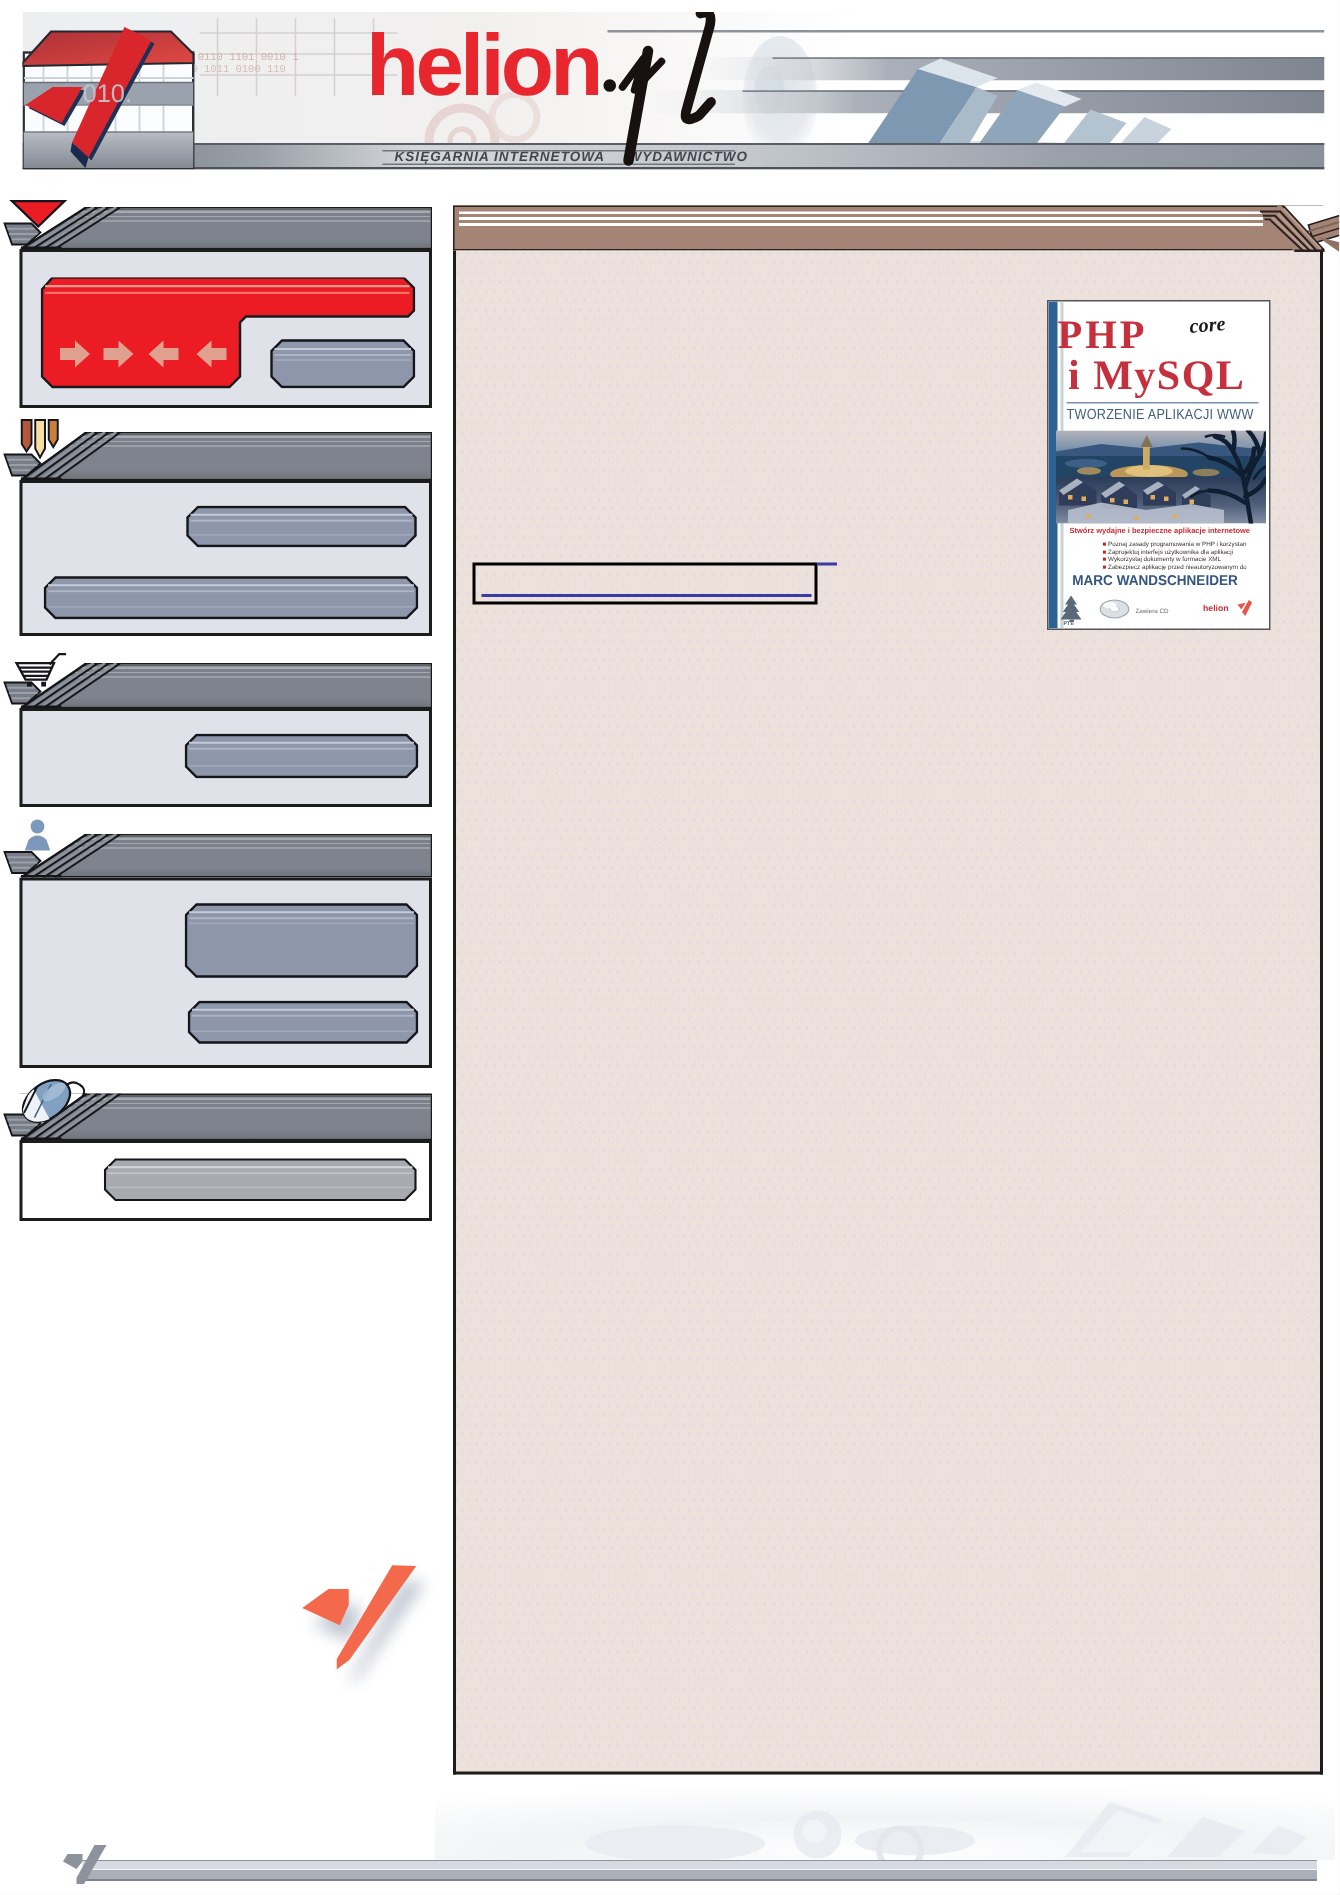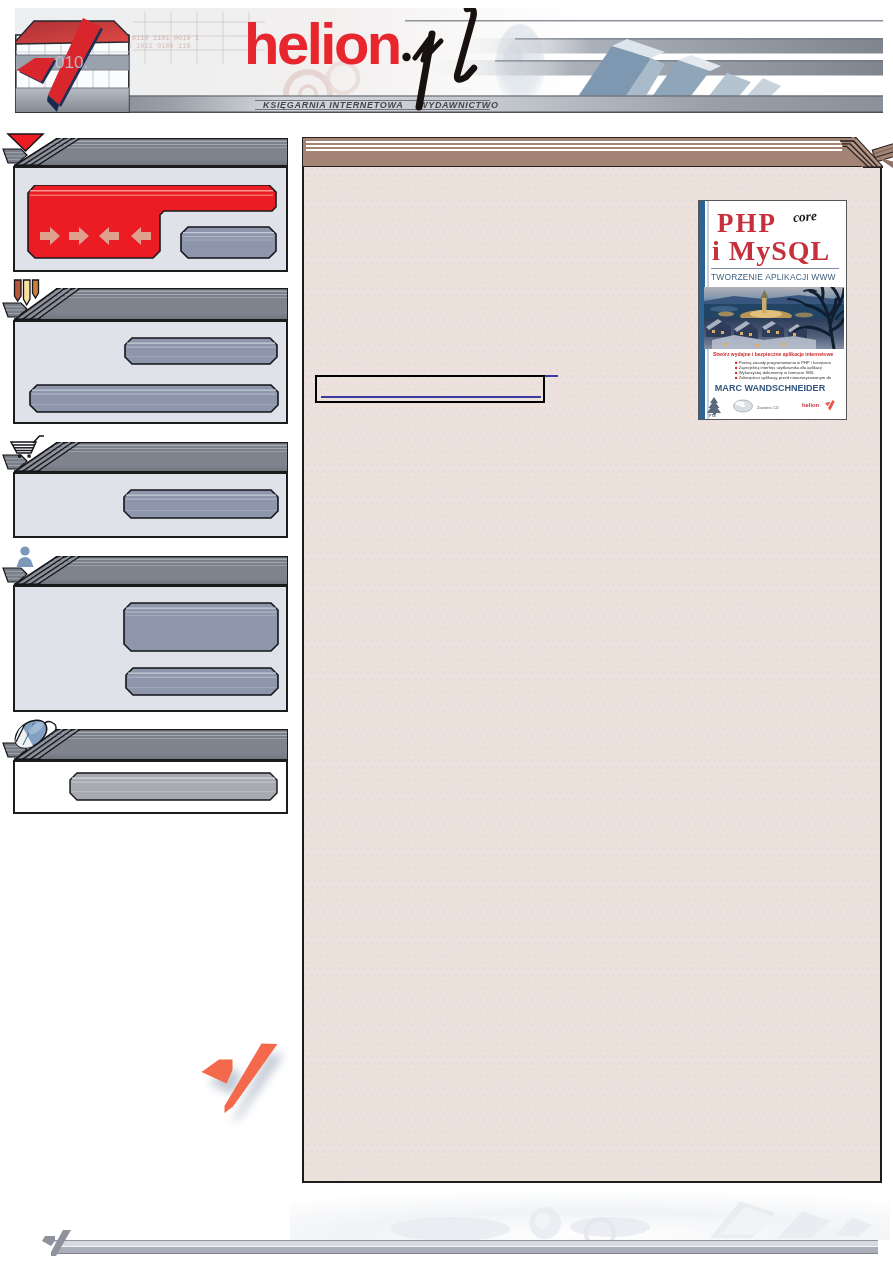--- a/index.html
+++ b/index.html
@@ -364,21 +364,21 @@
     </g>
     <line x1="50" y1="30.2" x2="70" y2="30.2" stroke="#2a2020" stroke-width="1.6"></line>
   </svg>
   <div id="formbox"></div>
   <div class="blu" style="left:321px;top:396px;width:220px;"></div>
   <div class="blu" style="left:545px;top:375px;width:13px;"></div>
 
   <div id="cover" class="abs" style="left:698px;top:200px;width:149px;height:220px;background:#fff;border:1px solid #555;box-sizing:border-box;overflow:hidden;">
     <div class="abs" style="left:0;top:0;width:6px;height:218px;background:#2d6394;"></div>
     <div class="abs" style="left:8px;top:0;width:2px;height:218px;background:#c8d2da;"></div>
-    <div class="abs" style="left:18px;top:7px;font-family:'Liberation Serif',serif;font-weight:bold;font-size:27px;color:#c5303c;letter-spacing:2px;">PHP</div>
+    <div class="abs" style="left:6px;top:7px;font-family:'Liberation Serif',serif;font-weight:bold;font-size:27px;color:#c5303c;letter-spacing:2px;">PHP</div>
     <div class="abs" style="left:94px;top:8px;font-family:'Liberation Serif',serif;font-style:italic;font-weight:bold;font-size:13.5px;color:#1a1a1a;transform:rotate(-5deg);">core</div>
     <div class="abs" style="left:13px;top:34px;font-family:'Liberation Serif',serif;font-weight:bold;font-size:28px;color:#c5303c;letter-spacing:1px;">i MySQL</div>
     <div class="abs" style="left:12px;top:67px;width:128px;height:1px;background:#7a8faa;"></div>
     <div class="abs" style="left:12px;top:70px;font-family:'Liberation Sans',sans-serif;font-size:9.8px;color:#3f607f;white-space:nowrap;letter-spacing:0.2px;transform:scaleX(0.86);transform-origin:0 0;">TWORZENIE APLIKACJI WWW</div>
     <svg class="abs" style="left:5px;top:86px" width="140" height="62" viewBox="0 0 140 62">
       <defs>
         <linearGradient id="gsky" x1="0" y1="0" x2="0" y2="1">
           <stop offset="0" stop-color="#c3bfc2"></stop>
             <stop offset="0.5" stop-color="#91a3b8"></stop>
             <stop offset="1" stop-color="#5a7899"></stop>

